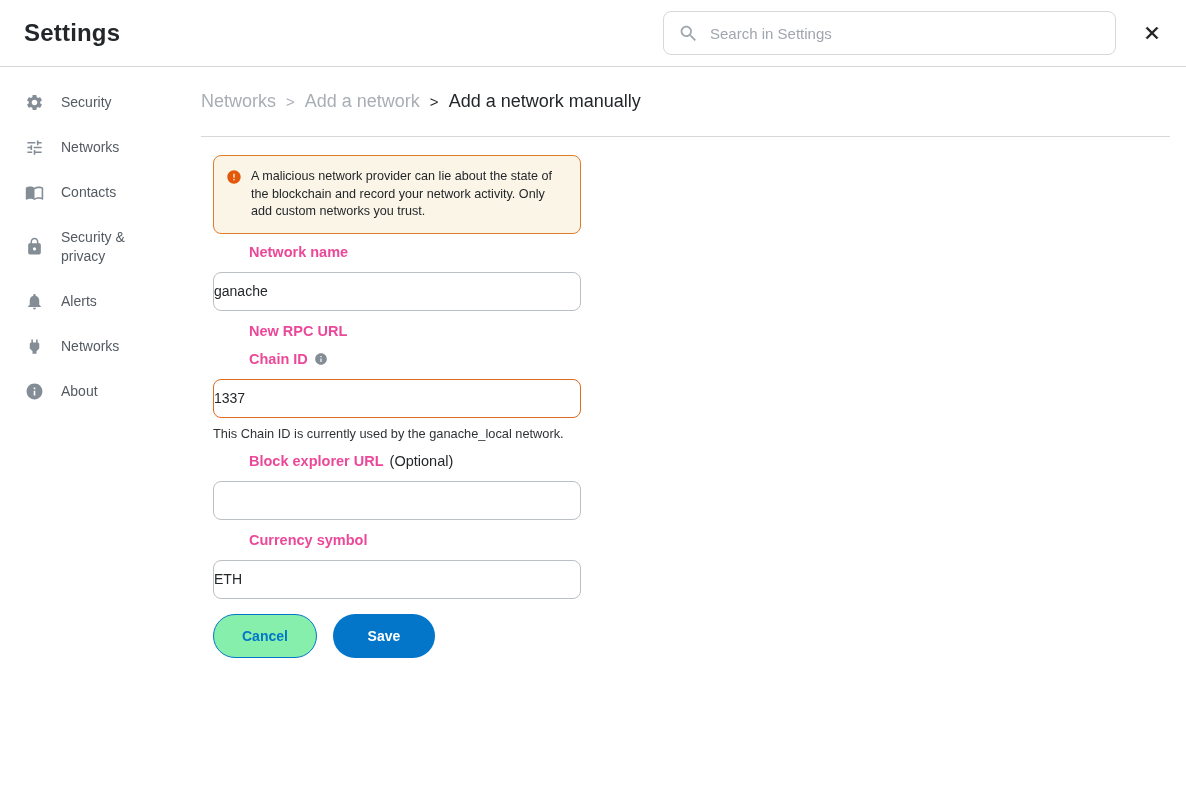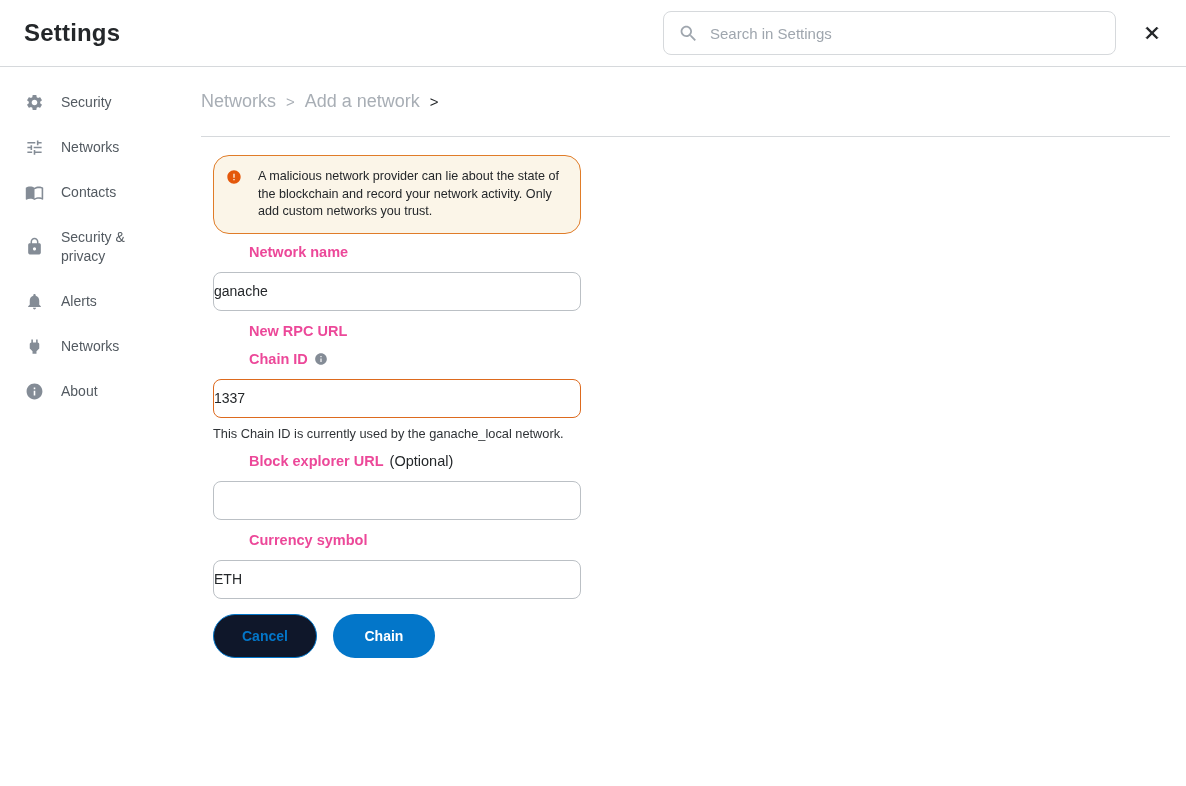--- a/index.html
+++ b/index.html
@@ -89,24 +89,24 @@
   .crumb { color: #a8aeb5; cursor: pointer; }
   .crumb.active { color: #24272a; cursor: default; }
   .crumb-sep { color: #a8aeb5; font-size: 15px; }
   .crumb-sep.dark { color: #24272a; }
 
   .form-col { width: 368px; margin: 18px 0 0 12px; }
 
   
   .banner {
     display: flex;
-    gap: 16px;
+    gap: 9px;
     padding: 12px;
     border: 1px solid #e07c28;
-    border-radius: 16px;
+    border-radius: 8px;
     background: #fbf5e8;
     margin-bottom: 10px;
   }
   .banner svg { flex: none; margin-top: 1px; fill: #e4580b; }
   .banner-text { font-size: 12.6px; line-height: 1.4; color: #24272a; }
 
   
   .field { margin-bottom: 12px; }
   .field-label-row {
     display: flex;
@@ -142,21 +142,21 @@
   .btn {
     height: 44px;
     min-width: 102px;
     padding: 0 28px;
     border-radius: 22px;
     font-family: "Liberation Sans", sans-serif;
     font-size: 14px;
     font-weight: bold;
     cursor: pointer;
   }
-  .btn-cancel { background: #0f172a; border: 1px solid #0376c9; color: #0376c9; text-align: center; }
+  .btn-cancel { background: #86efac; border: 1px solid #0376c9; color: #0376c9; text-align: center; }
   .btn-save { background: #0376c9; border: none; color: #fff; }
 </style>
 </head>
 <body>
 
 <header class="topbar">
   <h1 class="page-title">Settings</h1>
   <div class="spacer"></div>
   <div class="search-box">
     <span style="display:flex">
@@ -235,20 +235,21 @@
       <span class="side-label">About</span>
     </div>
   </nav>
 
   <main class="content">
     <div class="breadcrumb-row">
       <span class="crumb">Networks</span>
       <span class="crumb-sep">&gt;</span>
       <span class="crumb">Add a network</span>
       <span class="crumb-sep dark">&gt;</span>
+      <span class="crumb active">Add a network manually</span>
     </div>
 
     <div class="form-col">
 
       <div class="banner">
         <span style="display:flex">
           <svg width="16" height="16" viewBox="0 0 24 24">
               <path d="M12 2C6.48 2 2 6.48 2 12s4.48 10 10 10 10-4.48 10-10S17.52 2 12 2zm1 15h-2v-6h2v6zm0-8h-2V7h2v2z" transform="rotate(180 12 12)"></path>
             </svg>
         </span>
@@ -291,18 +292,18 @@
 
       <div class="field">
         <div class="field-label-row">
           <span class="field-label">Currency symbol</span>
         </div>
         <input class="text-input" type="text" value="ETH" style="">
       </div>
 
       <div class="btn-row">
         <button class="btn btn-cancel">Cancel</button>
-        <button class="btn btn-save">Chain</button>
+        <button class="btn btn-save">Save</button>
       </div>
 
     </div>
   </main>
 </div>
 
 </body></html>

